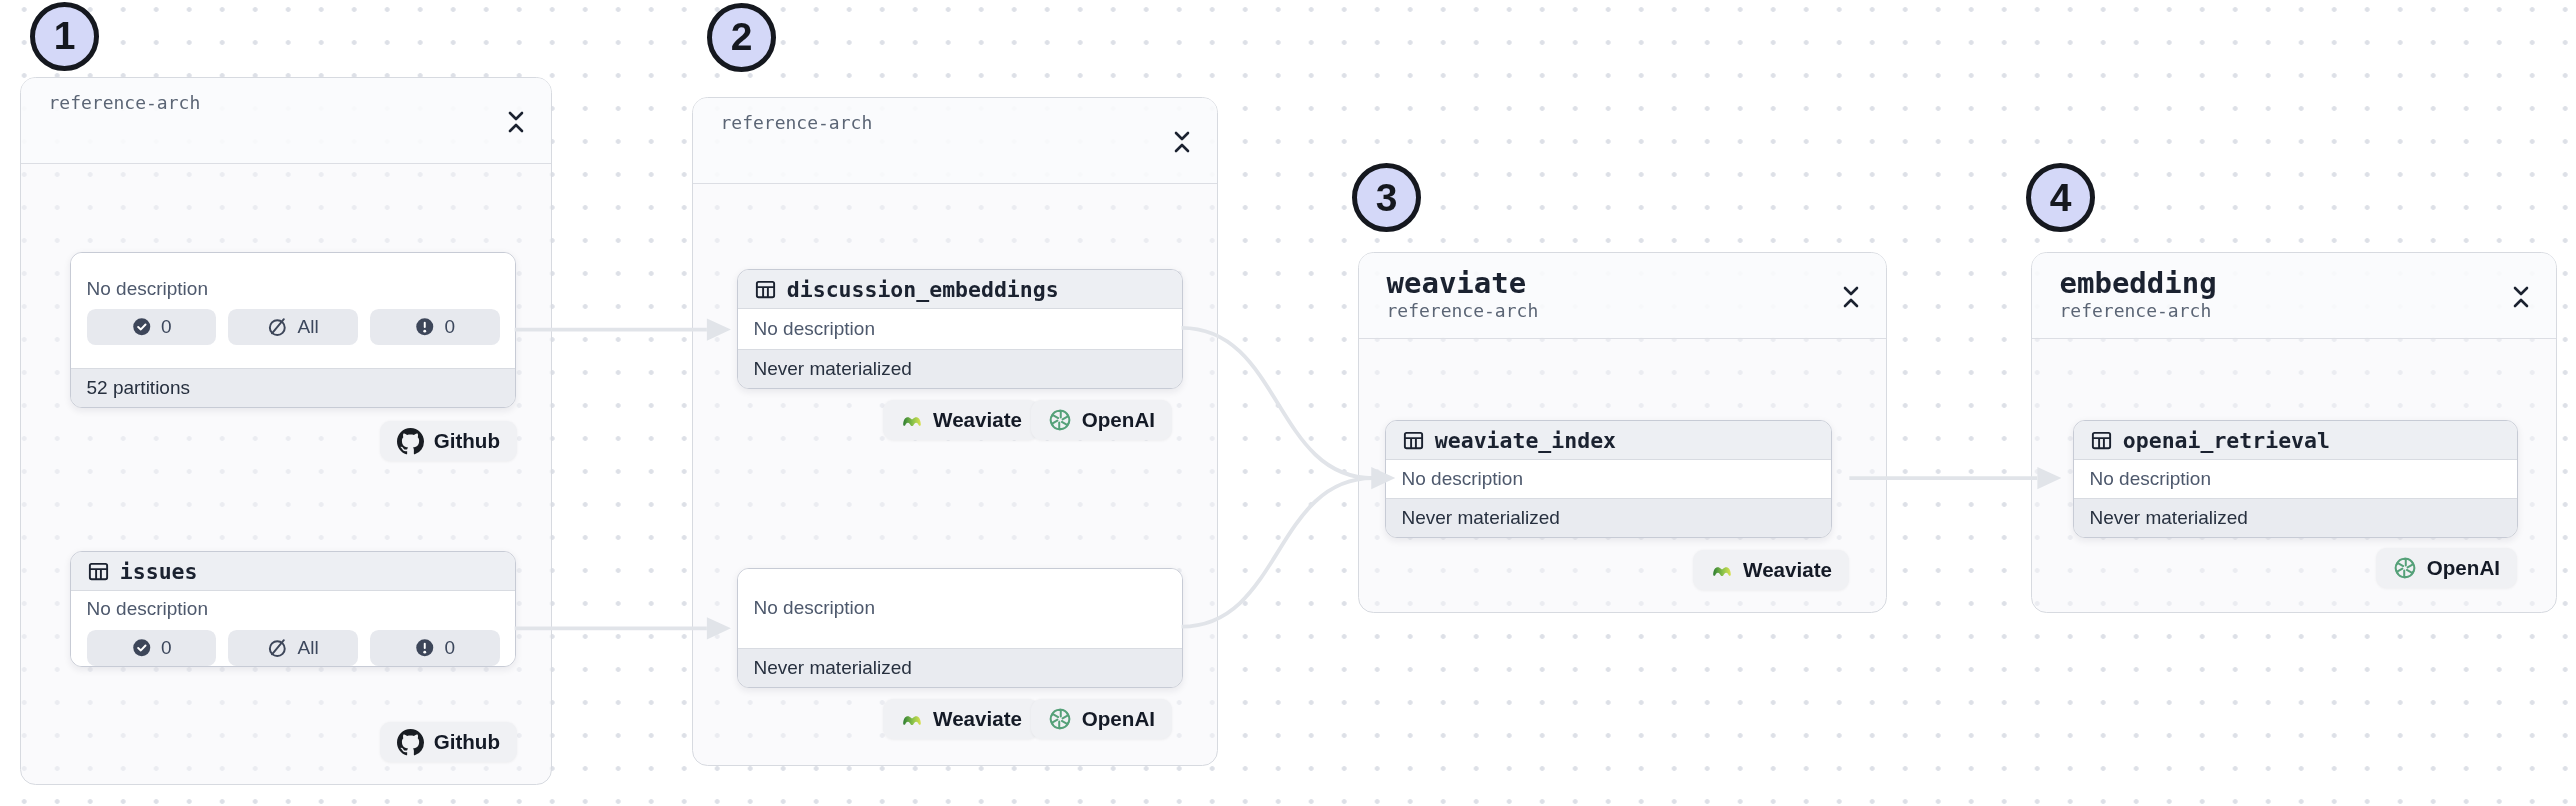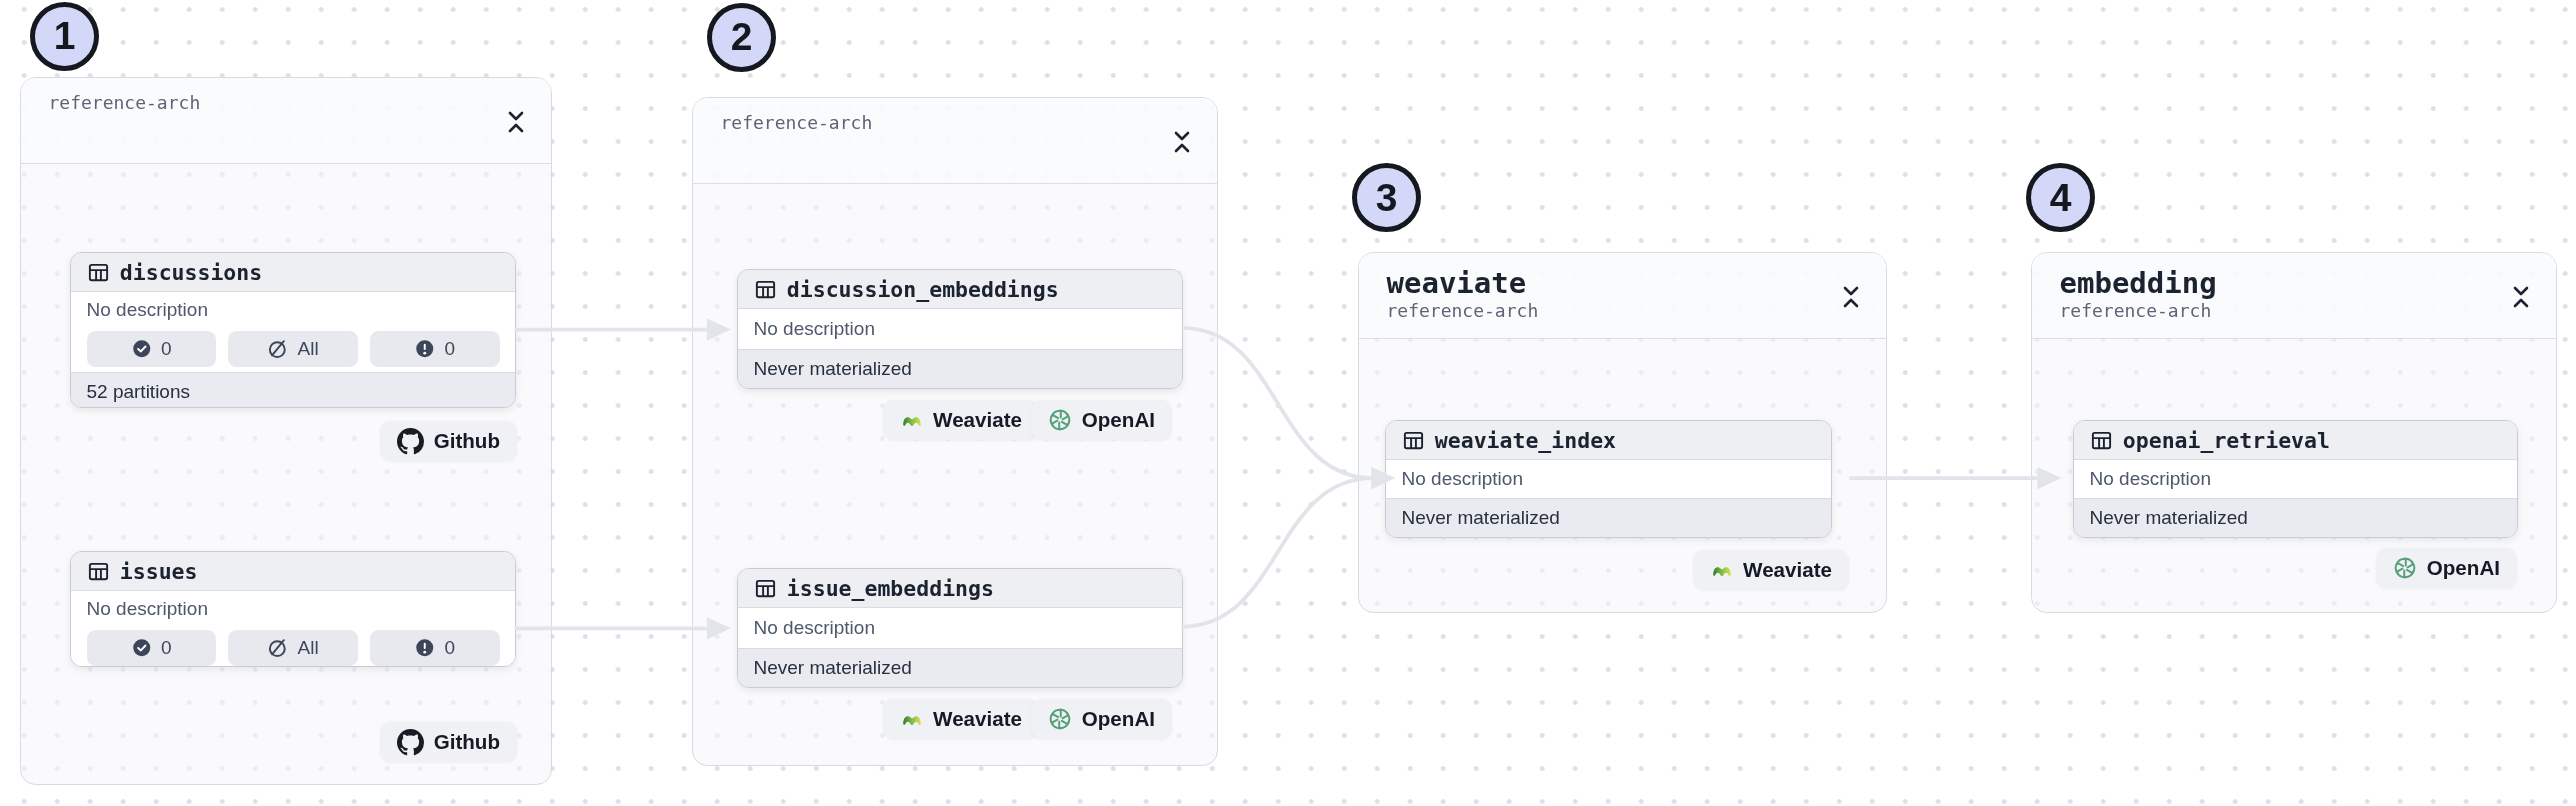--- a/index.html
+++ b/index.html
@@ -118,29 +118,20 @@
 <section class="group" style="left:20px;top:77px;width:532px;height:708px">
   <header class="group-header">
     <div class="group-sub mono">reference-arch</div>
     <svg class="collapse-btn" viewBox="0 0 22 26">
       <path d="M5 4 L11 10 L17 4" fill="none" stroke="#1b2230" stroke-width="2.6" stroke-linecap="round" stroke-linejoin="round"></path>
       <path d="M5 22 L11 16 L17 22" fill="none" stroke="#1b2230" stroke-width="2.6" stroke-linecap="round" stroke-linejoin="round"></path>
     </svg>
   </header>
 
   <div class="card" style="left:49px;top:174px;width:446px;height:156px">
-    <div class="card-header mono">
-      <svg class="icon" width="23" height="23" viewBox="0 0 24 24">
-        <rect x="3" y="4" width="18" height="16" rx="1.8" fill="none" stroke="#1b2230" stroke-width="2"></rect>
-        <line x1="3" y1="9.5" x2="21" y2="9.5" stroke="#1b2230" stroke-width="2"></line>
-        <line x1="9.5" y1="9.5" x2="9.5" y2="20" stroke="#1b2230" stroke-width="2"></line>
-        <line x1="14.5" y1="9.5" x2="14.5" y2="20" stroke="#1b2230" stroke-width="2"></line>
-      </svg>
-      <span>discussions</span>
-    </div>
     <div class="card-body">
       <div class="card-desc">No description</div>
       <div class="pills">
         <div class="pill">
           <svg class="icon" width="21.5" height="21.5" viewBox="0 0 24 24">
             <circle cx="12" cy="12" r="9.5" fill="#3d4659"></circle>
             <path d="M8 12.2 L11 15 L16.2 9.5" stroke="#fff" stroke-width="2.2" fill="none" stroke-linecap="round" stroke-linejoin="round"></path>
           </svg>
           <span>0</span>
         </div>
@@ -265,29 +256,20 @@
         <path d="M11 2.9 A9.1 9.1 0 0 1 20.3 8.1 L14.6 11.4" transform="rotate(120 12 12)"></path>
         <path d="M11 2.9 A9.1 9.1 0 0 1 20.3 8.1 L14.6 11.4" transform="rotate(180 12 12)"></path>
         <path d="M11 2.9 A9.1 9.1 0 0 1 20.3 8.1 L14.6 11.4" transform="rotate(240 12 12)"></path>
         <path d="M11 2.9 A9.1 9.1 0 0 1 20.3 8.1 L14.6 11.4" transform="rotate(300 12 12)"></path>
       </g>
     </svg>
     <span>OpenAI</span>
   </div>
 
   <div class="card" style="left:44px;top:470px;width:446px;height:120px">
-    <div class="card-header mono">
-      <svg class="icon" width="23" height="23" viewBox="0 0 24 24">
-        <rect x="3" y="4" width="18" height="16" rx="1.8" fill="none" stroke="#1b2230" stroke-width="2"></rect>
-        <line x1="3" y1="9.5" x2="21" y2="9.5" stroke="#1b2230" stroke-width="2"></line>
-        <line x1="9.5" y1="9.5" x2="9.5" y2="20" stroke="#1b2230" stroke-width="2"></line>
-        <line x1="14.5" y1="9.5" x2="14.5" y2="20" stroke="#1b2230" stroke-width="2"></line>
-      </svg>
-      <span>issue_embeddings</span>
-    </div>
     <div class="card-body">
       <div class="card-desc">No description</div>
     </div>
     <div class="card-footer">Never materialized</div>
   </div>
 
   <div class="kind-badge" style="right:178px;top:601px">
     <svg class="icon" width="24" height="24" viewBox="0 0 24 24">
       <defs>
           <linearGradient id="wg2" x1="0" y1="0" x2="1" y2="0">

